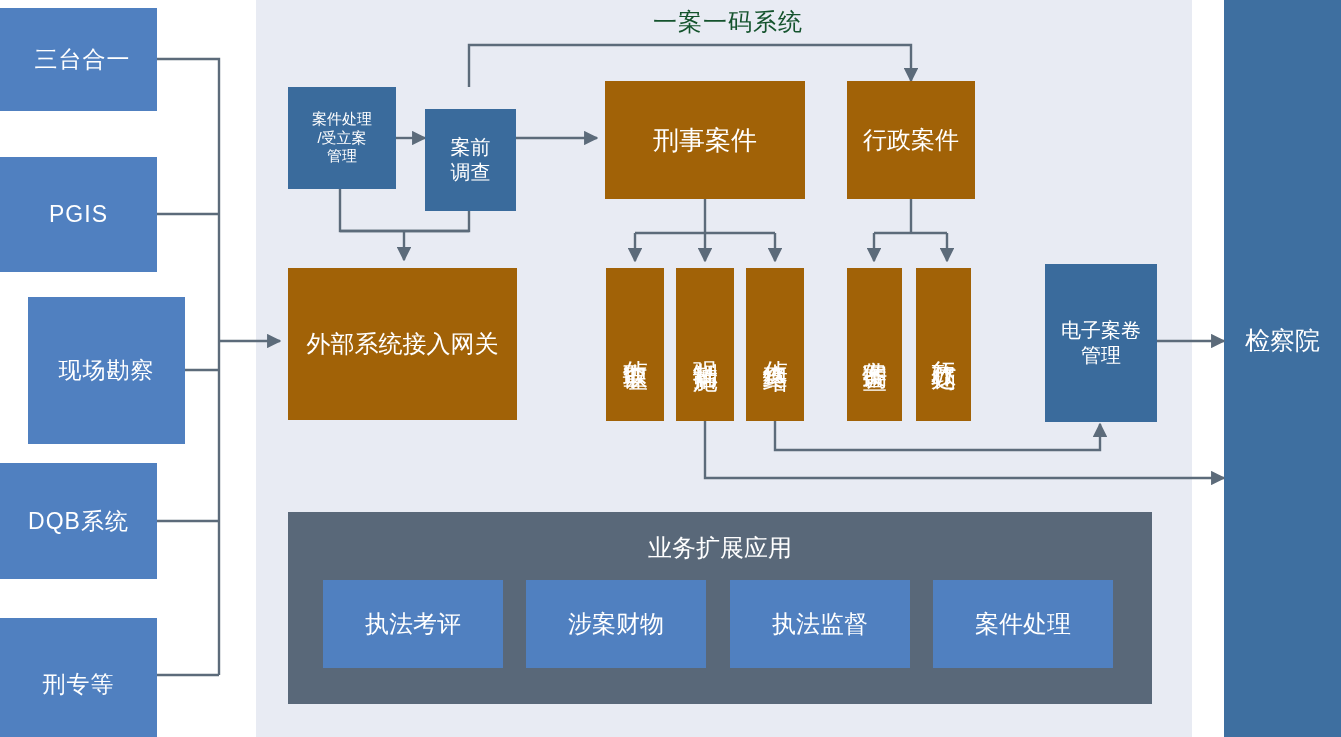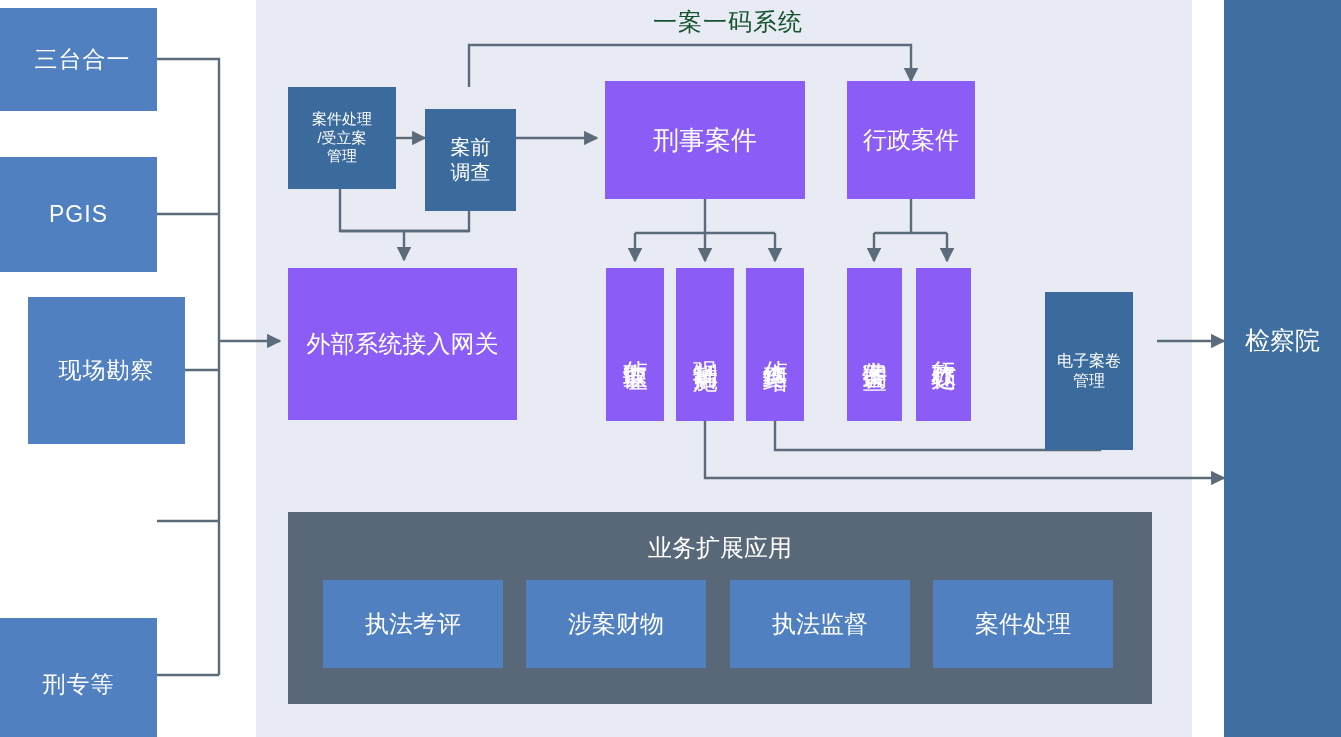--- a/index.html
+++ b/index.html
@@ -24,21 +24,21 @@
 
   
   #center-panel{left:256px;top:0;width:936px;height:737px;background:#E8EBF3;}
   #right-panel{left:1224px;top:0;width:117px;height:737px;background:#3E6FA0;}
 
   
   .src{background:#5080C0;font-size:23px;letter-spacing:1px;}
 
   
   .dark{background:#3A6B9C;}
-  .teal{background:#8b5cf6;}
+  .teal{background:#a16207;}
 
   
   .vert{writing-mode:vertical-rl;text-orientation:upright;letter-spacing:2px;}
 
   
   #ext-panel{left:288px;top:512px;width:864px;height:192px;background:#596879;}
   #ext-title{
     position:absolute;left:0;top:20px;width:864px;text-align:center;
     color:#ffffff;font-size:24px;
   }
@@ -107,20 +107,21 @@
 
       <path d="M 1157 341 L 1224 341" marker-end="url(#ah)"></path>
     </g>
   </svg>
 
   <div id="sys-title">一案一码系统</div>
 
   <div class="node src" style="left:0;top:8px;width:157px;height:103px;padding-left:8px;">三台合一</div>
   <div class="node src" style="left:0;top:157px;width:157px;height:115px;">PGIS</div>
   <div class="node src" style="left:0;top:297px;width:157px;height:147px;margin-left:28px;">现场勘察</div>
+  <div class="node src" style="left:0;top:463px;width:157px;height:116px;">DQB系统</div>
   <div class="node src" style="left:0;top:618px;width:157px;height:132px;">刑专等</div>
 
   <div class="node dark" style="left:288px;top:87px;width:108px;height:102px;font-size:15px;">案件处理
 /受立案
 管理</div>
 
   <div class="node dark" style="left:425px;top:87px;width:91px;height:102px;font-size:20px;margin-top:22px;">案前
 调查</div>
 
   <div class="node teal" style="left:605px;top:81px;width:200px;height:118px;font-size:26px;">刑事案件</div>
@@ -132,21 +133,21 @@
   <div class="node teal vert" style="left:606px;top:268px;width:58px;height:153px;font-size:25px;">侦查取证</div>
 
   <div class="node teal vert" style="left:676px;top:268px;width:58px;height:153px;font-size:25px;">强制措施</div>
 
   <div class="node teal vert" style="left:746px;top:268px;width:58px;height:153px;font-size:25px;">侦查终结</div>
 
   <div class="node teal vert" style="left:847px;top:268px;width:55px;height:153px;font-size:25px;">案件调查</div>
 
   <div class="node teal vert" style="left:916px;top:268px;width:55px;height:153px;font-size:25px;">行政处罚</div>
 
-  <div class="node dark" style="left:1045px;top:264px;width:88px;height:158px;font-size:16px;margin-top:28px;">电子案卷
+  <div class="node dark" style="left:1045px;top:264px;width:112px;height:158px;font-size:20px;">电子案卷
 管理</div>
 
   <div class="abs" id="ext-panel">
     <div id="ext-title">业务扩展应用</div>
     <div class="ext-item" style="left:35px;">执法考评</div>
     <div class="ext-item" style="left:238px;">涉案财物</div>
     <div class="ext-item" style="left:442px;">执法监督</div>
     <div class="ext-item" style="left:645px;">案件处理</div>
   </div>
 

